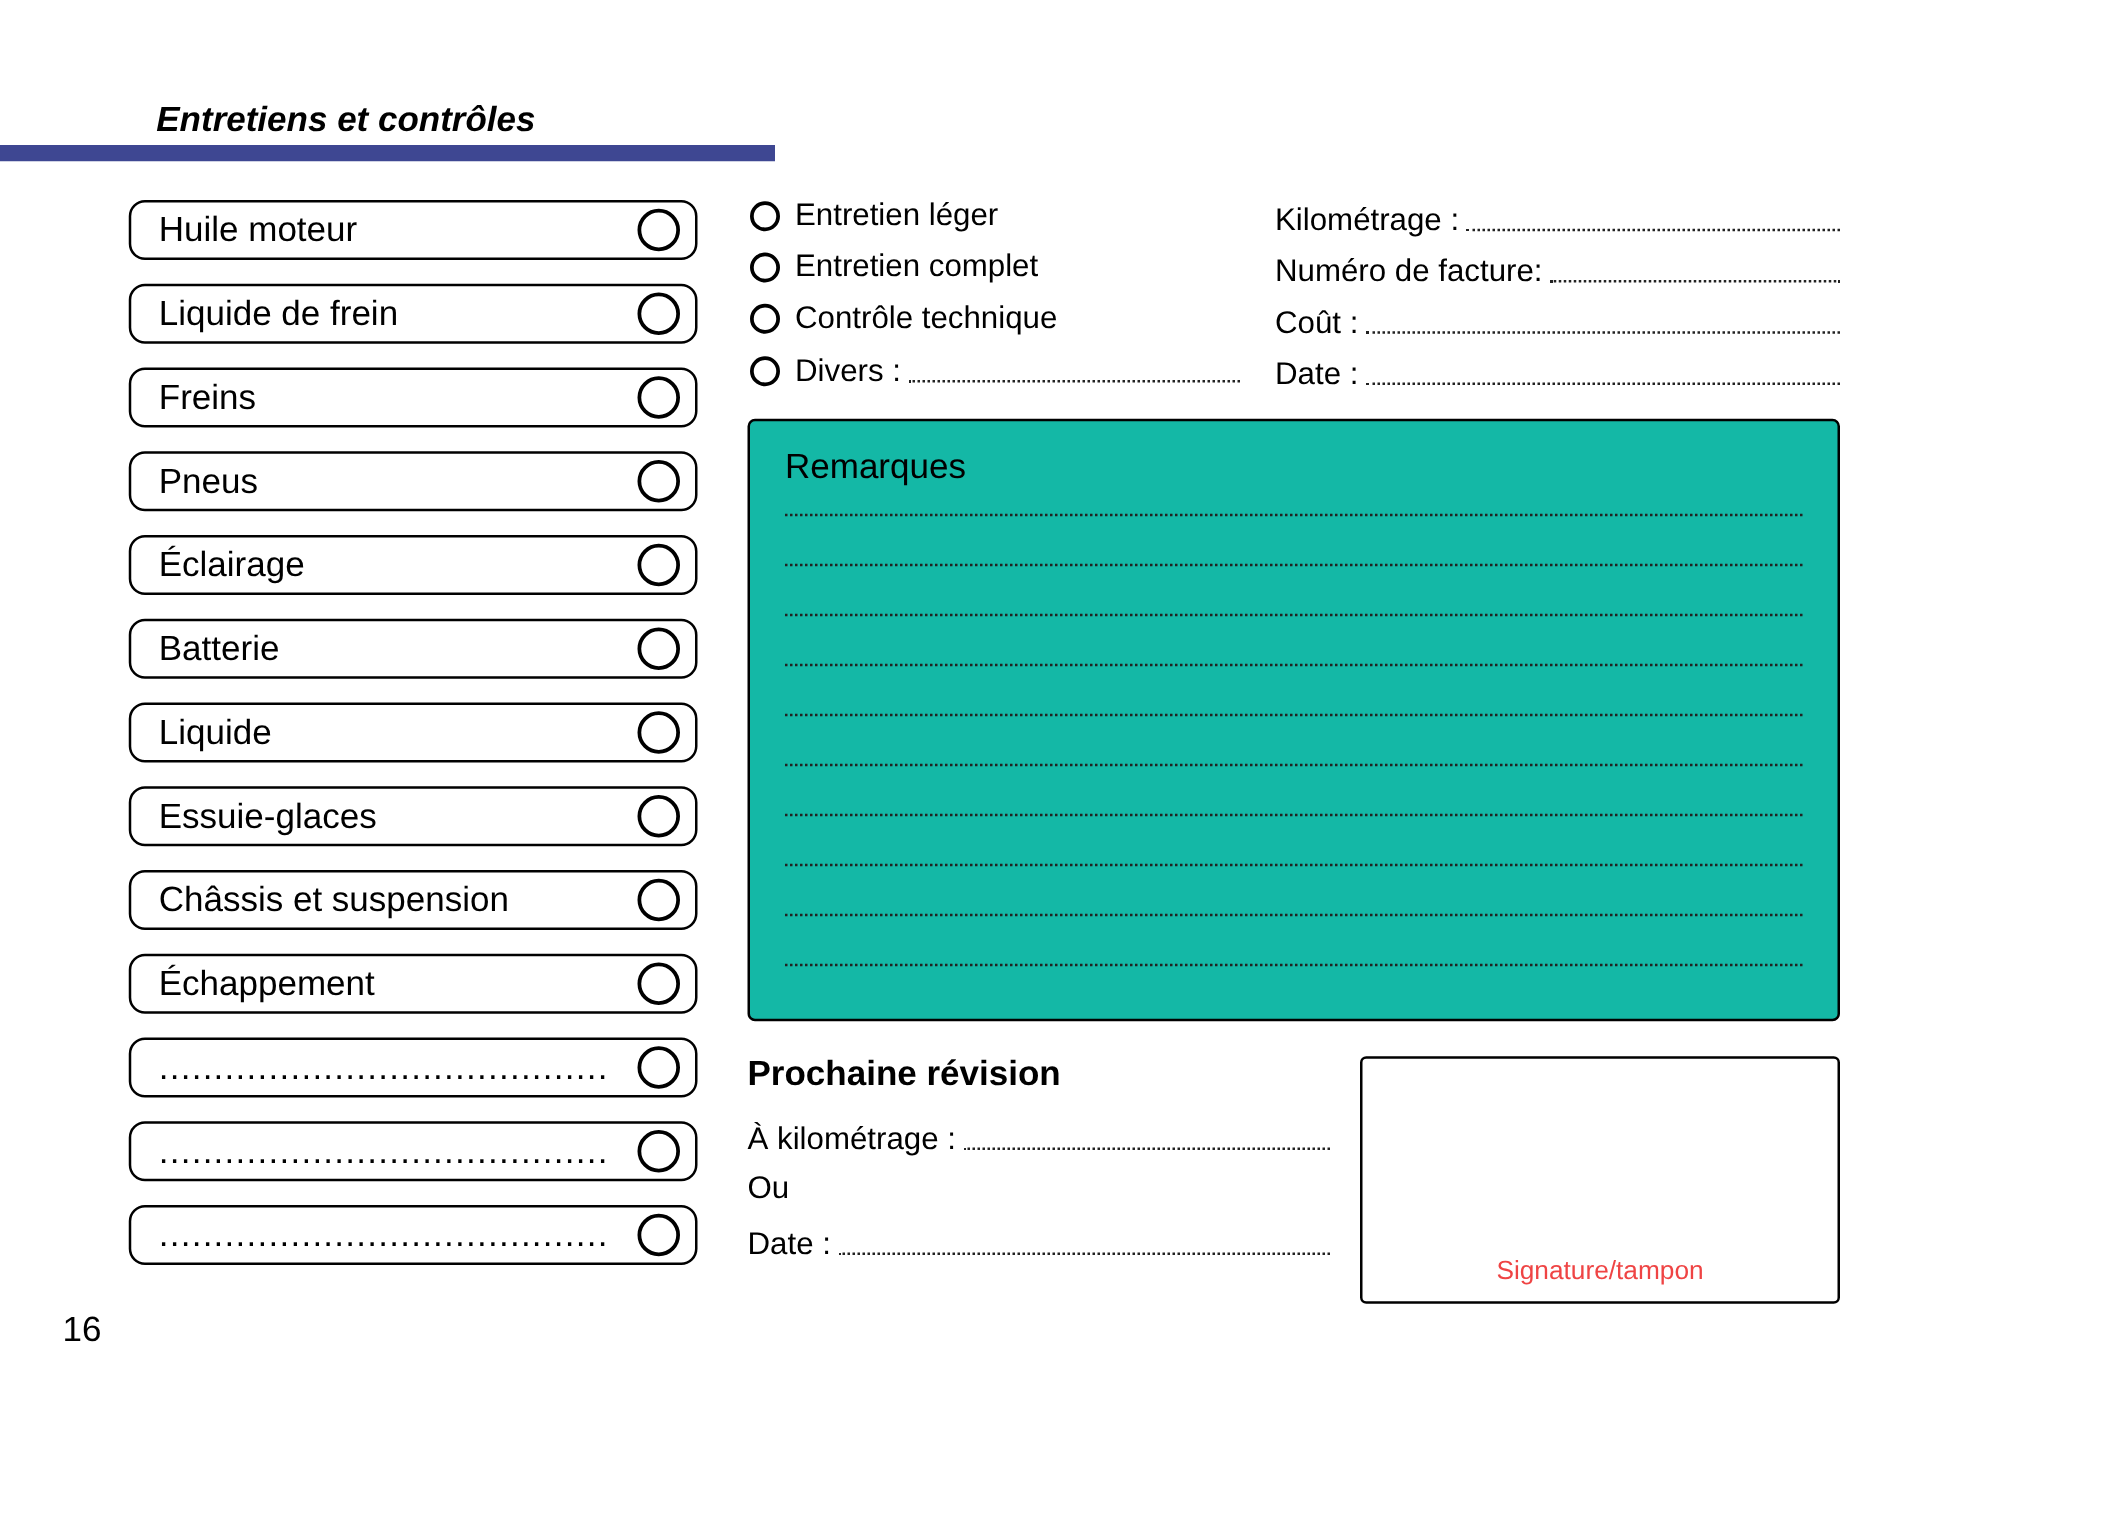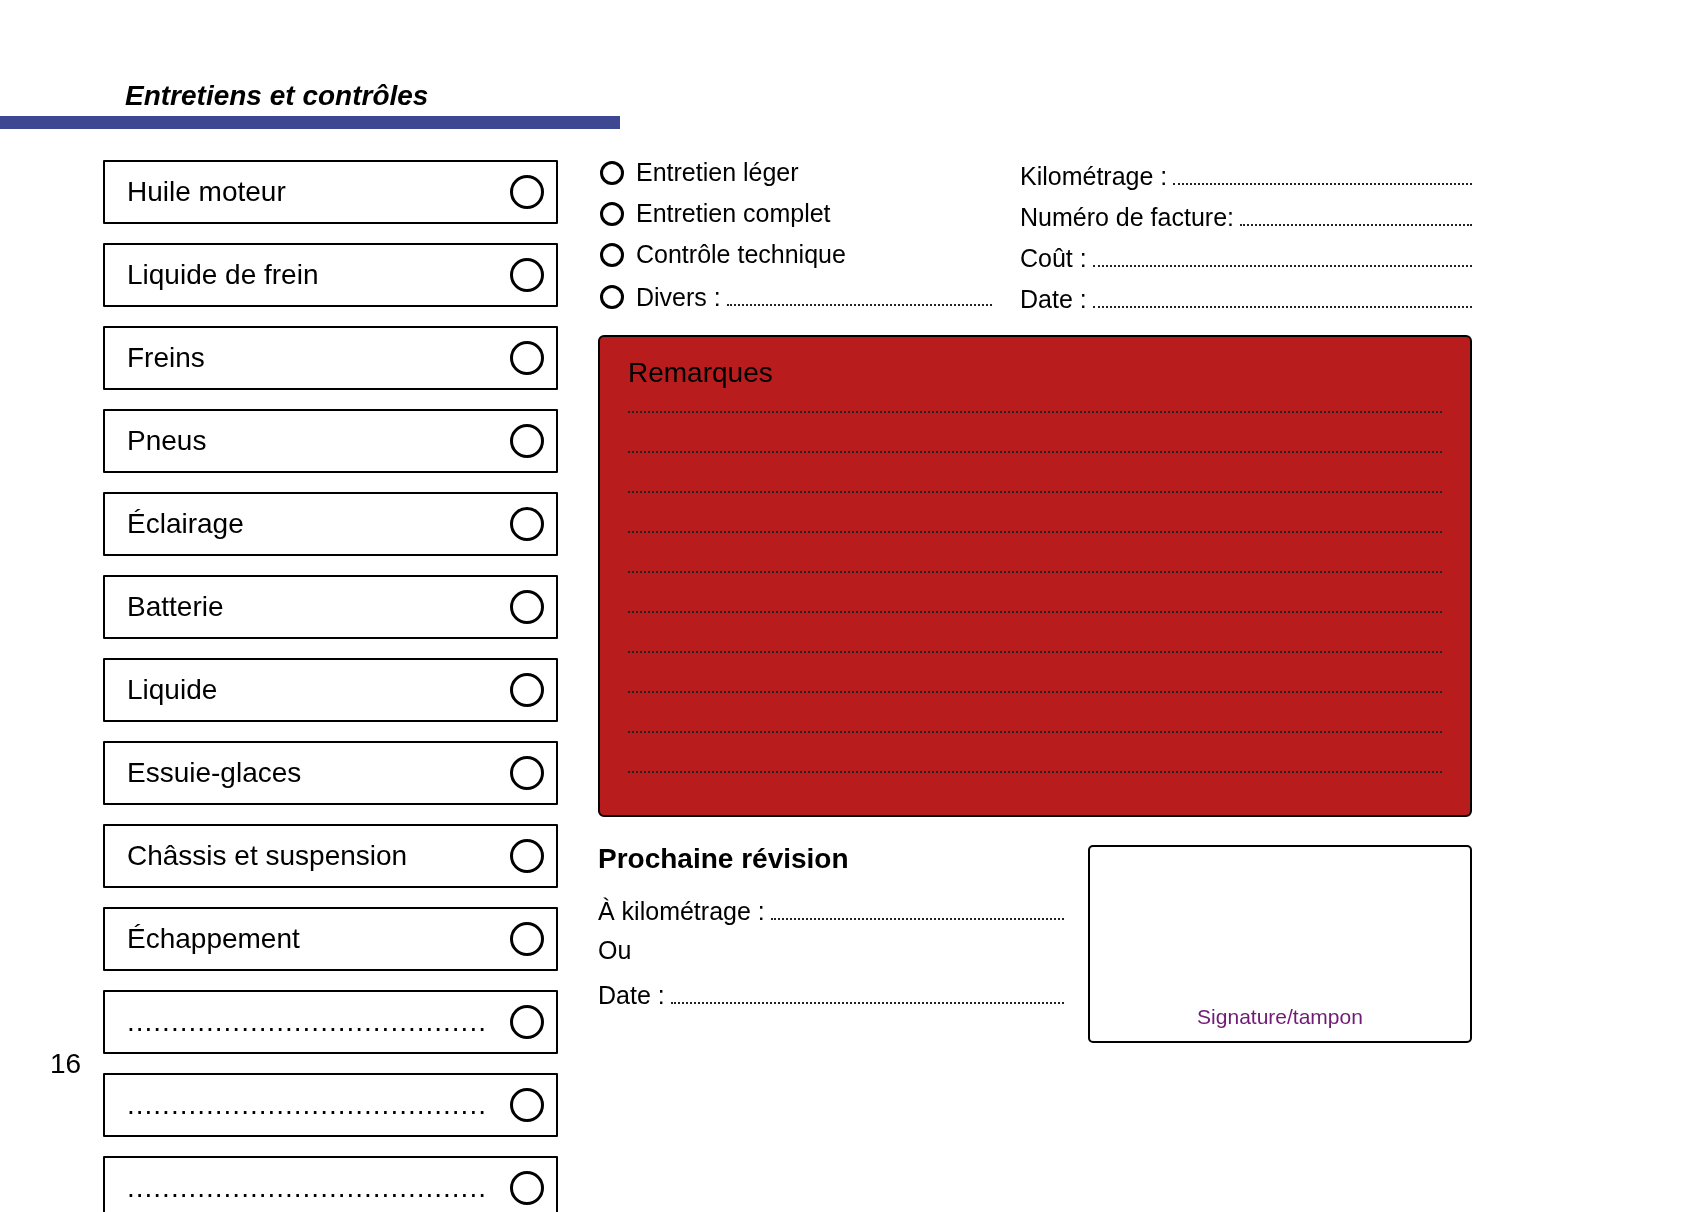--- a/index.html
+++ b/index.html
@@ -32,23 +32,23 @@
   }
 
   
   .checklist {
     position: absolute;
     left: 103px;
     top: 160px;
     width: 455px;
   }
   .check-row {
-    height: 64px;
+    height: 48px;
     border: 2px solid #000;
-    border-radius: 1px;
+    border-radius: 13px;
     margin-bottom: 19px;
     display: flex;
     align-items: center;
     justify-content: space-between;
     padding: 0 12px 0 22px;
     background: #fff;
   }
   .check-row .label {
     font-size: 28px;
     white-space: nowrap;
@@ -117,21 +117,21 @@
 
   
   .remarks-box {
     position: absolute;
     left: 598px;
     top: 335px;
     width: 874px;
     height: 482px;
     border: 2px solid #000;
     border-radius: 6px;
-    background: #b91c1c;
+    background: #14b8a6;
     text-decoration: underline;
   }
   .remarks-title {
     position: absolute;
     left: 28px;
     top: 20px;
     font-size: 28px;
   }
   .remarks-lines {
     position: absolute;
@@ -182,21 +182,21 @@
     border-radius: 5px;
     background: #fff;
   }
   .signature-label {
     position: absolute;
     bottom: 12px;
     left: 0;
     right: 0;
     text-align: center;
     font-size: 21px;
-    color: #701a75;
+    color: #ef4444;
   }
 
   .page-number {
     position: absolute;
     left: 50px;
     top: 1048px;
     font-size: 28px;
   }
 </style>
 </head>

